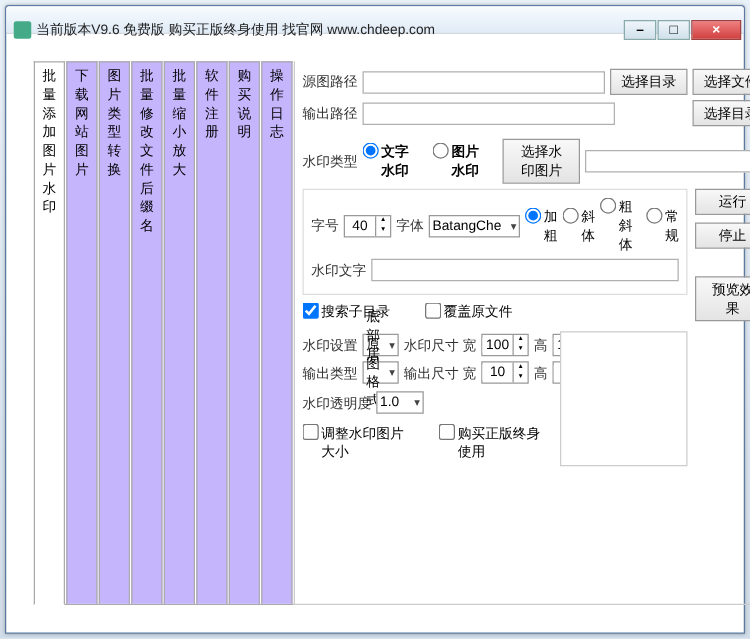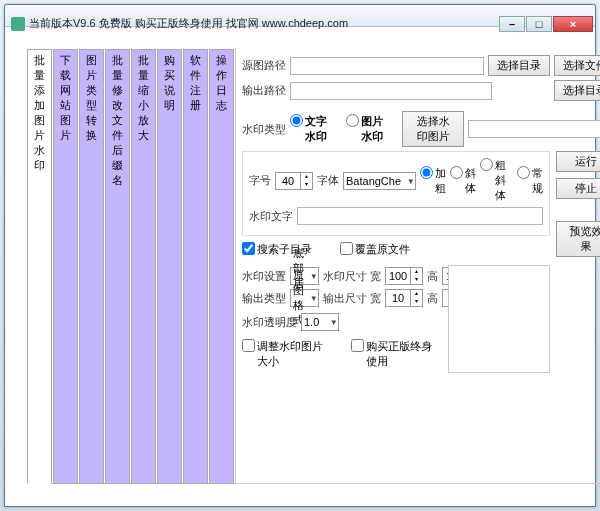--- a/index.html
+++ b/index.html
@@ -48,22 +48,22 @@
       <div class="winbtn close">×</div>
     </div>
   </div>
   <div class="client">
     <div class="tabrow">
       <div class="tab active">批量添加图片水印</div>
       <div class="tab">下载网站图片</div>
       <div class="tab">图片类型转换</div>
       <div class="tab">批量修改文件后缀名</div>
       <div class="tab">批量缩小放大</div>
+      <div class="tab">软件注册</div>
       <div class="tab">购买说明</div>
-      <div class="tab">软件注册</div>
       <div class="tab">操作日志</div>
     </div>
     <div class="panel">
 
       <div class="row">
         <span class="label">源图路径</span>
         <input class="textbox" style="flex: 1 1 0%;">
         <button class="btn">选择目录</button>
         <button class="btn">选择文件</button>
       </div>

